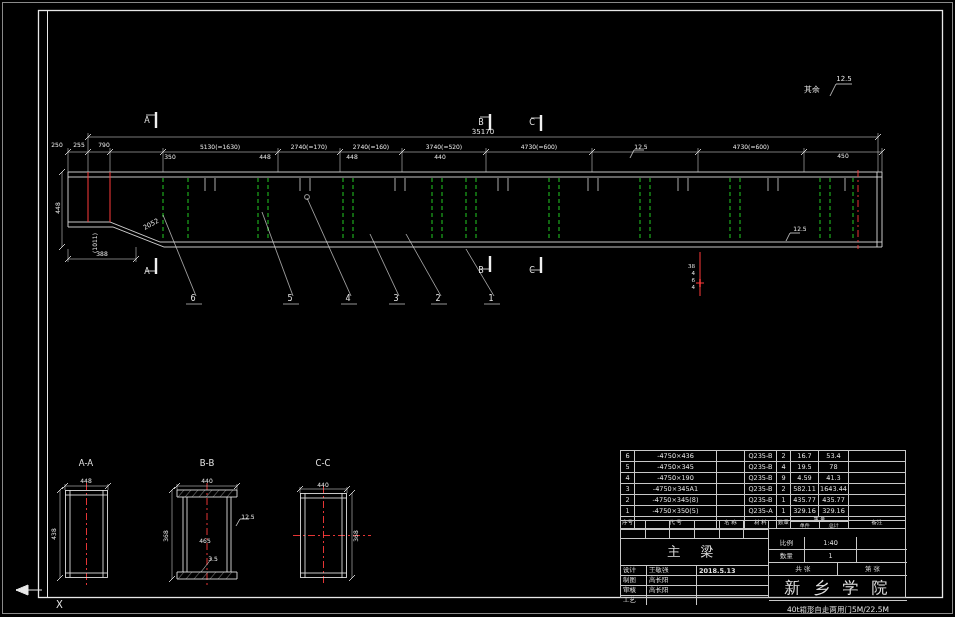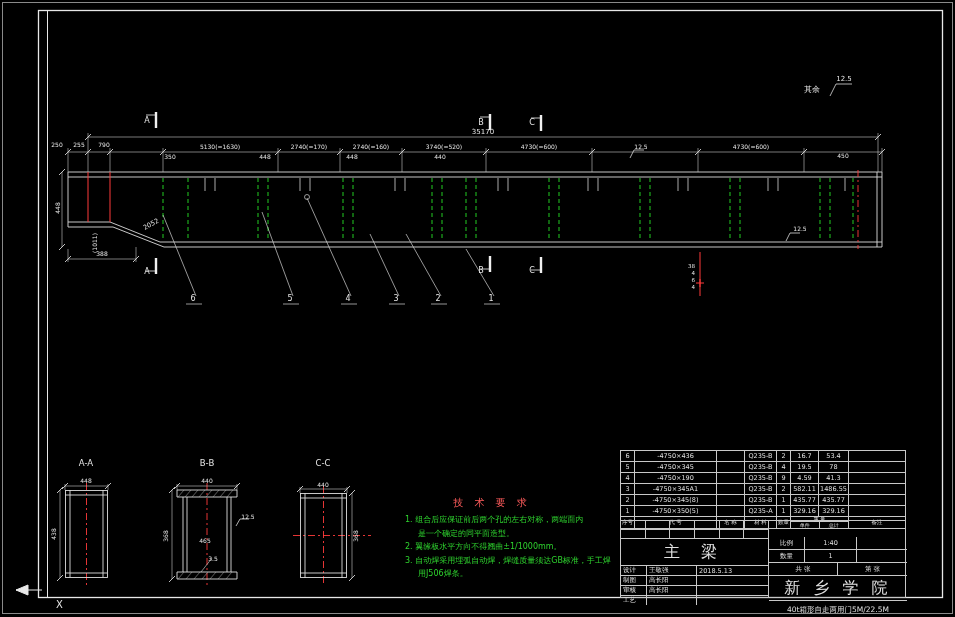--- a/index.html
+++ b/index.html
@@ -36,26 +36,26 @@
   .wsp .wb div:first-child{border-right:1px solid #c8c8c8;}
 
   
   .tblock{position:absolute;left:620px;top:520px;width:286px;height:78px;border:1px solid #c8c8c8;
           box-sizing:border-box;color:#e0e0e0;}
   .tb-left{position:absolute;left:0;top:0;width:148px;height:100%;border-right:1px solid #c8c8c8;box-sizing:border-box;}
   .tb-strip{display:flex;height:8px;border-bottom:1px solid #c8c8c8;}
   .tb-strip div{flex:1;border-right:1px solid #c8c8c8;}
   .tb-strip div:last-child{border-right:none;}
   .tb-name{height:26px;border-bottom:1px solid #c8c8c8;display:flex;align-items:center;
-           justify-content:center;font-size:16px;letter-spacing:8px;}
+           justify-content:center;font-size:13px;letter-spacing:8px;}
   .tb-sig{display:flex;height:9px;border-bottom:1px solid #c8c8c8;font-size:6.5px;}
   .tb-sig:last-child{border-bottom:none;}
   .tb-sig div{display:flex;align-items:center;padding-left:2px;border-right:1px solid #c8c8c8;
               box-sizing:border-box;white-space:nowrap;overflow:hidden;}
-  .sr{width:26px}.sn{width:50px}.sd{flex:1;border-right:none!important;}
+  .sr{width:26px}.sn{width:50px}.sd{flex:1;border-right:none!important;font-weight:bold;}
   .tb-right{position:absolute;left:148px;top:16px;width:138px;height:100%;box-sizing:border-box;}
   .tr-row{display:flex;height:12px;border-bottom:1px solid #c8c8c8;font-size:6.5px;}
   .tr-row div{display:flex;align-items:center;justify-content:center;border-right:1px solid #c8c8c8;box-sizing:border-box;}
   .tr-row div:last-child{border-right:none;}
   .ta{width:36px}.tbv{width:52px}.tc{flex:1}
   .half{width:50%}
   .tb-co{height:24px;border-bottom:1px solid #c8c8c8;display:flex;align-items:center;
          justify-content:center;font-size:16px;letter-spacing:4px;}
   .tb-proj{height:17px;display:flex;align-items:center;justify-content:center;font-size:7.5px;white-space:nowrap;}
 </style>
@@ -212,28 +212,20 @@
   <text class="f6" x="213" y="561" text-anchor="middle">3.5</text>
   <text class="f6" x="248" y="519" text-anchor="middle">12.5</text>
 
   <text class="f85" x="323" y="466" text-anchor="middle">C-C</text>
   <text class="f6" x="323" y="487" text-anchor="middle">440</text>
   <text class="f6" x="358" y="536" text-anchor="middle" transform="rotate(-90 358 536)">368</text>
 
   <text class="f10" x="56" y="608">X</text>
 </svg>
 
-<div class="tech">
-  <div class="tech-title">技 术 要 求</div>
-  <div class="tech-line">1. 组合后应保证前后两个孔的左右对称，两端面内</div>
-  <div class="tech-line ind">是一个确定的同平面造型。</div>
-  <div class="tech-line">2. 翼缘板水平方向不得翘曲±1/1000mm。</div>
-  <div class="tech-line">3. 自动焊采用埋弧自动焊，焊缝质量须达GB标准，手工焊</div>
-  <div class="tech-line ind">用J506焊条。</div>
-</div>
 
 <div class="parts">
   <div class="prow">
     <div class="c1">6</div>
     <div class="c2">-4750×436</div>
     <div class="c3"></div>
     <div class="c4">Q235-B</div>
     <div class="c5">2</div>
     <div class="c6">16.7</div>
     <div class="c7">53.4</div>
@@ -259,21 +251,21 @@
     <div class="c7">41.3</div>
     <div class="c8"></div>
   </div>
   <div class="prow">
     <div class="c1">3</div>
     <div class="c2">-4750×345A1</div>
     <div class="c3"></div>
     <div class="c4">Q235-B</div>
     <div class="c5">2</div>
     <div class="c6">582.11</div>
-    <div class="c7">1486.55</div>
+    <div class="c7">1643.44</div>
     <div class="c8"></div>
   </div>
   <div class="prow">
     <div class="c1">2</div>
     <div class="c2">-4750×345(8)</div>
     <div class="c3"></div>
     <div class="c4">Q235-B</div>
     <div class="c5">1</div>
     <div class="c6">435.77</div>
     <div class="c7">435.77</div>

